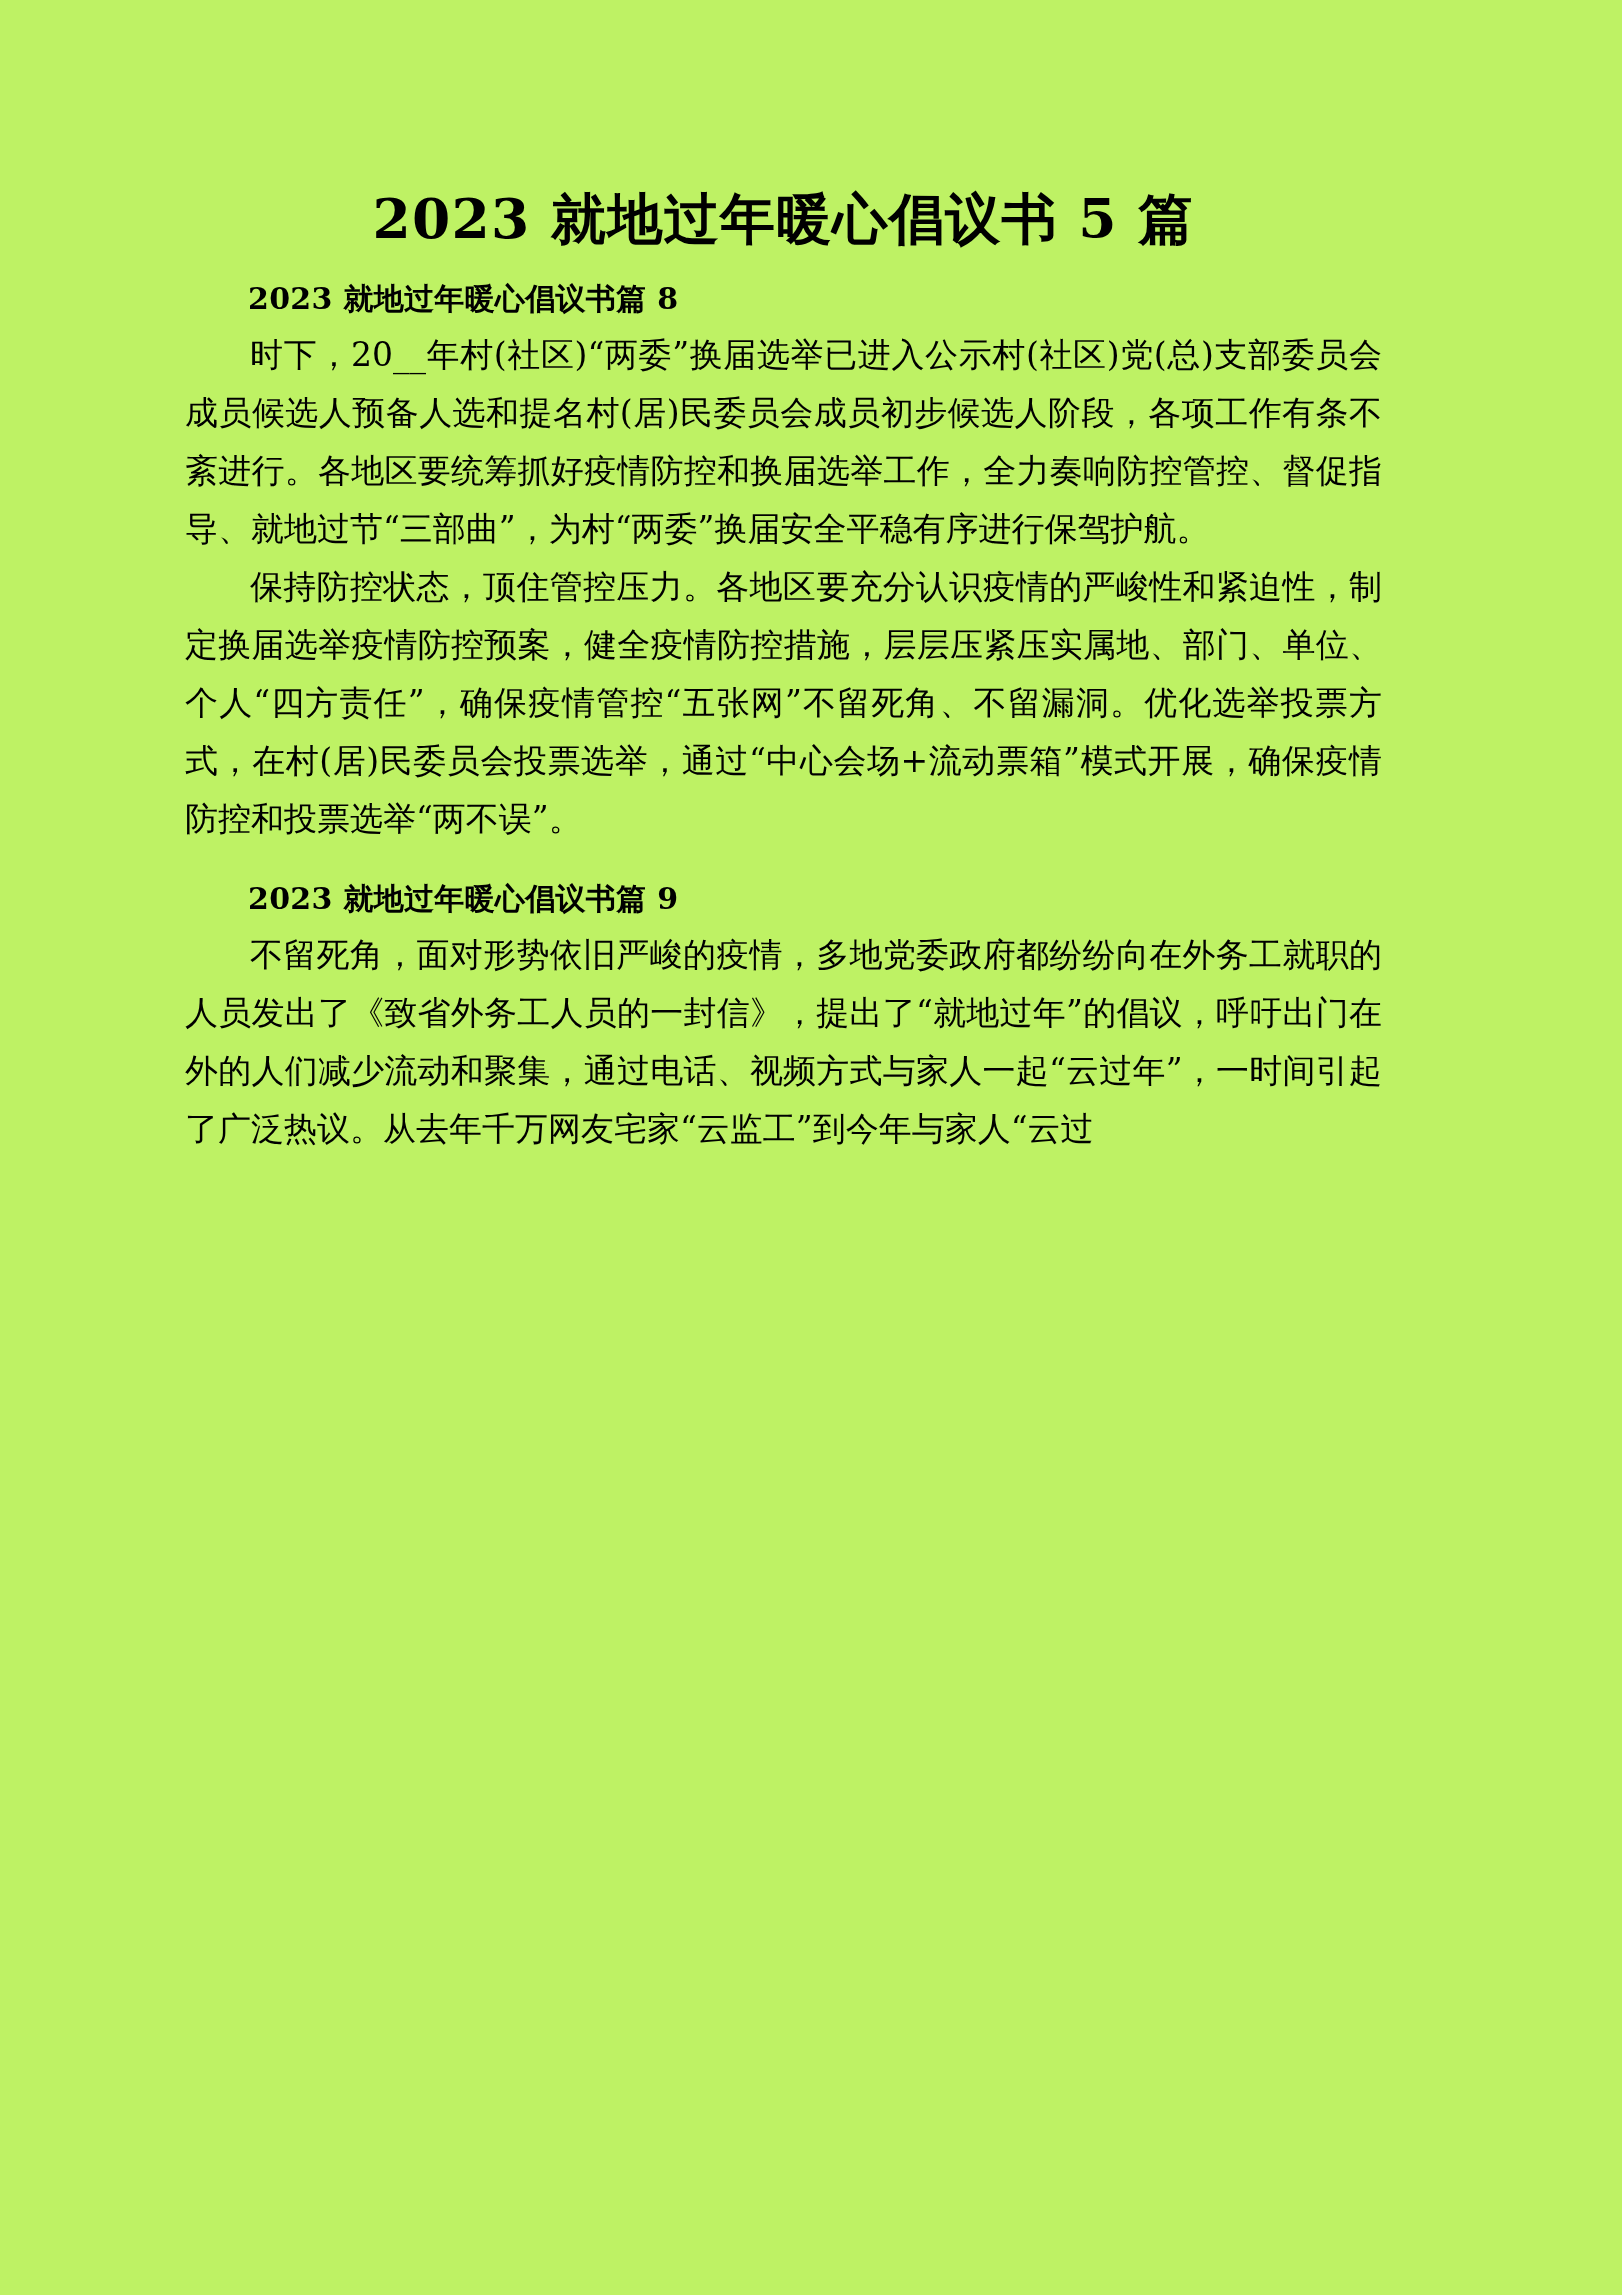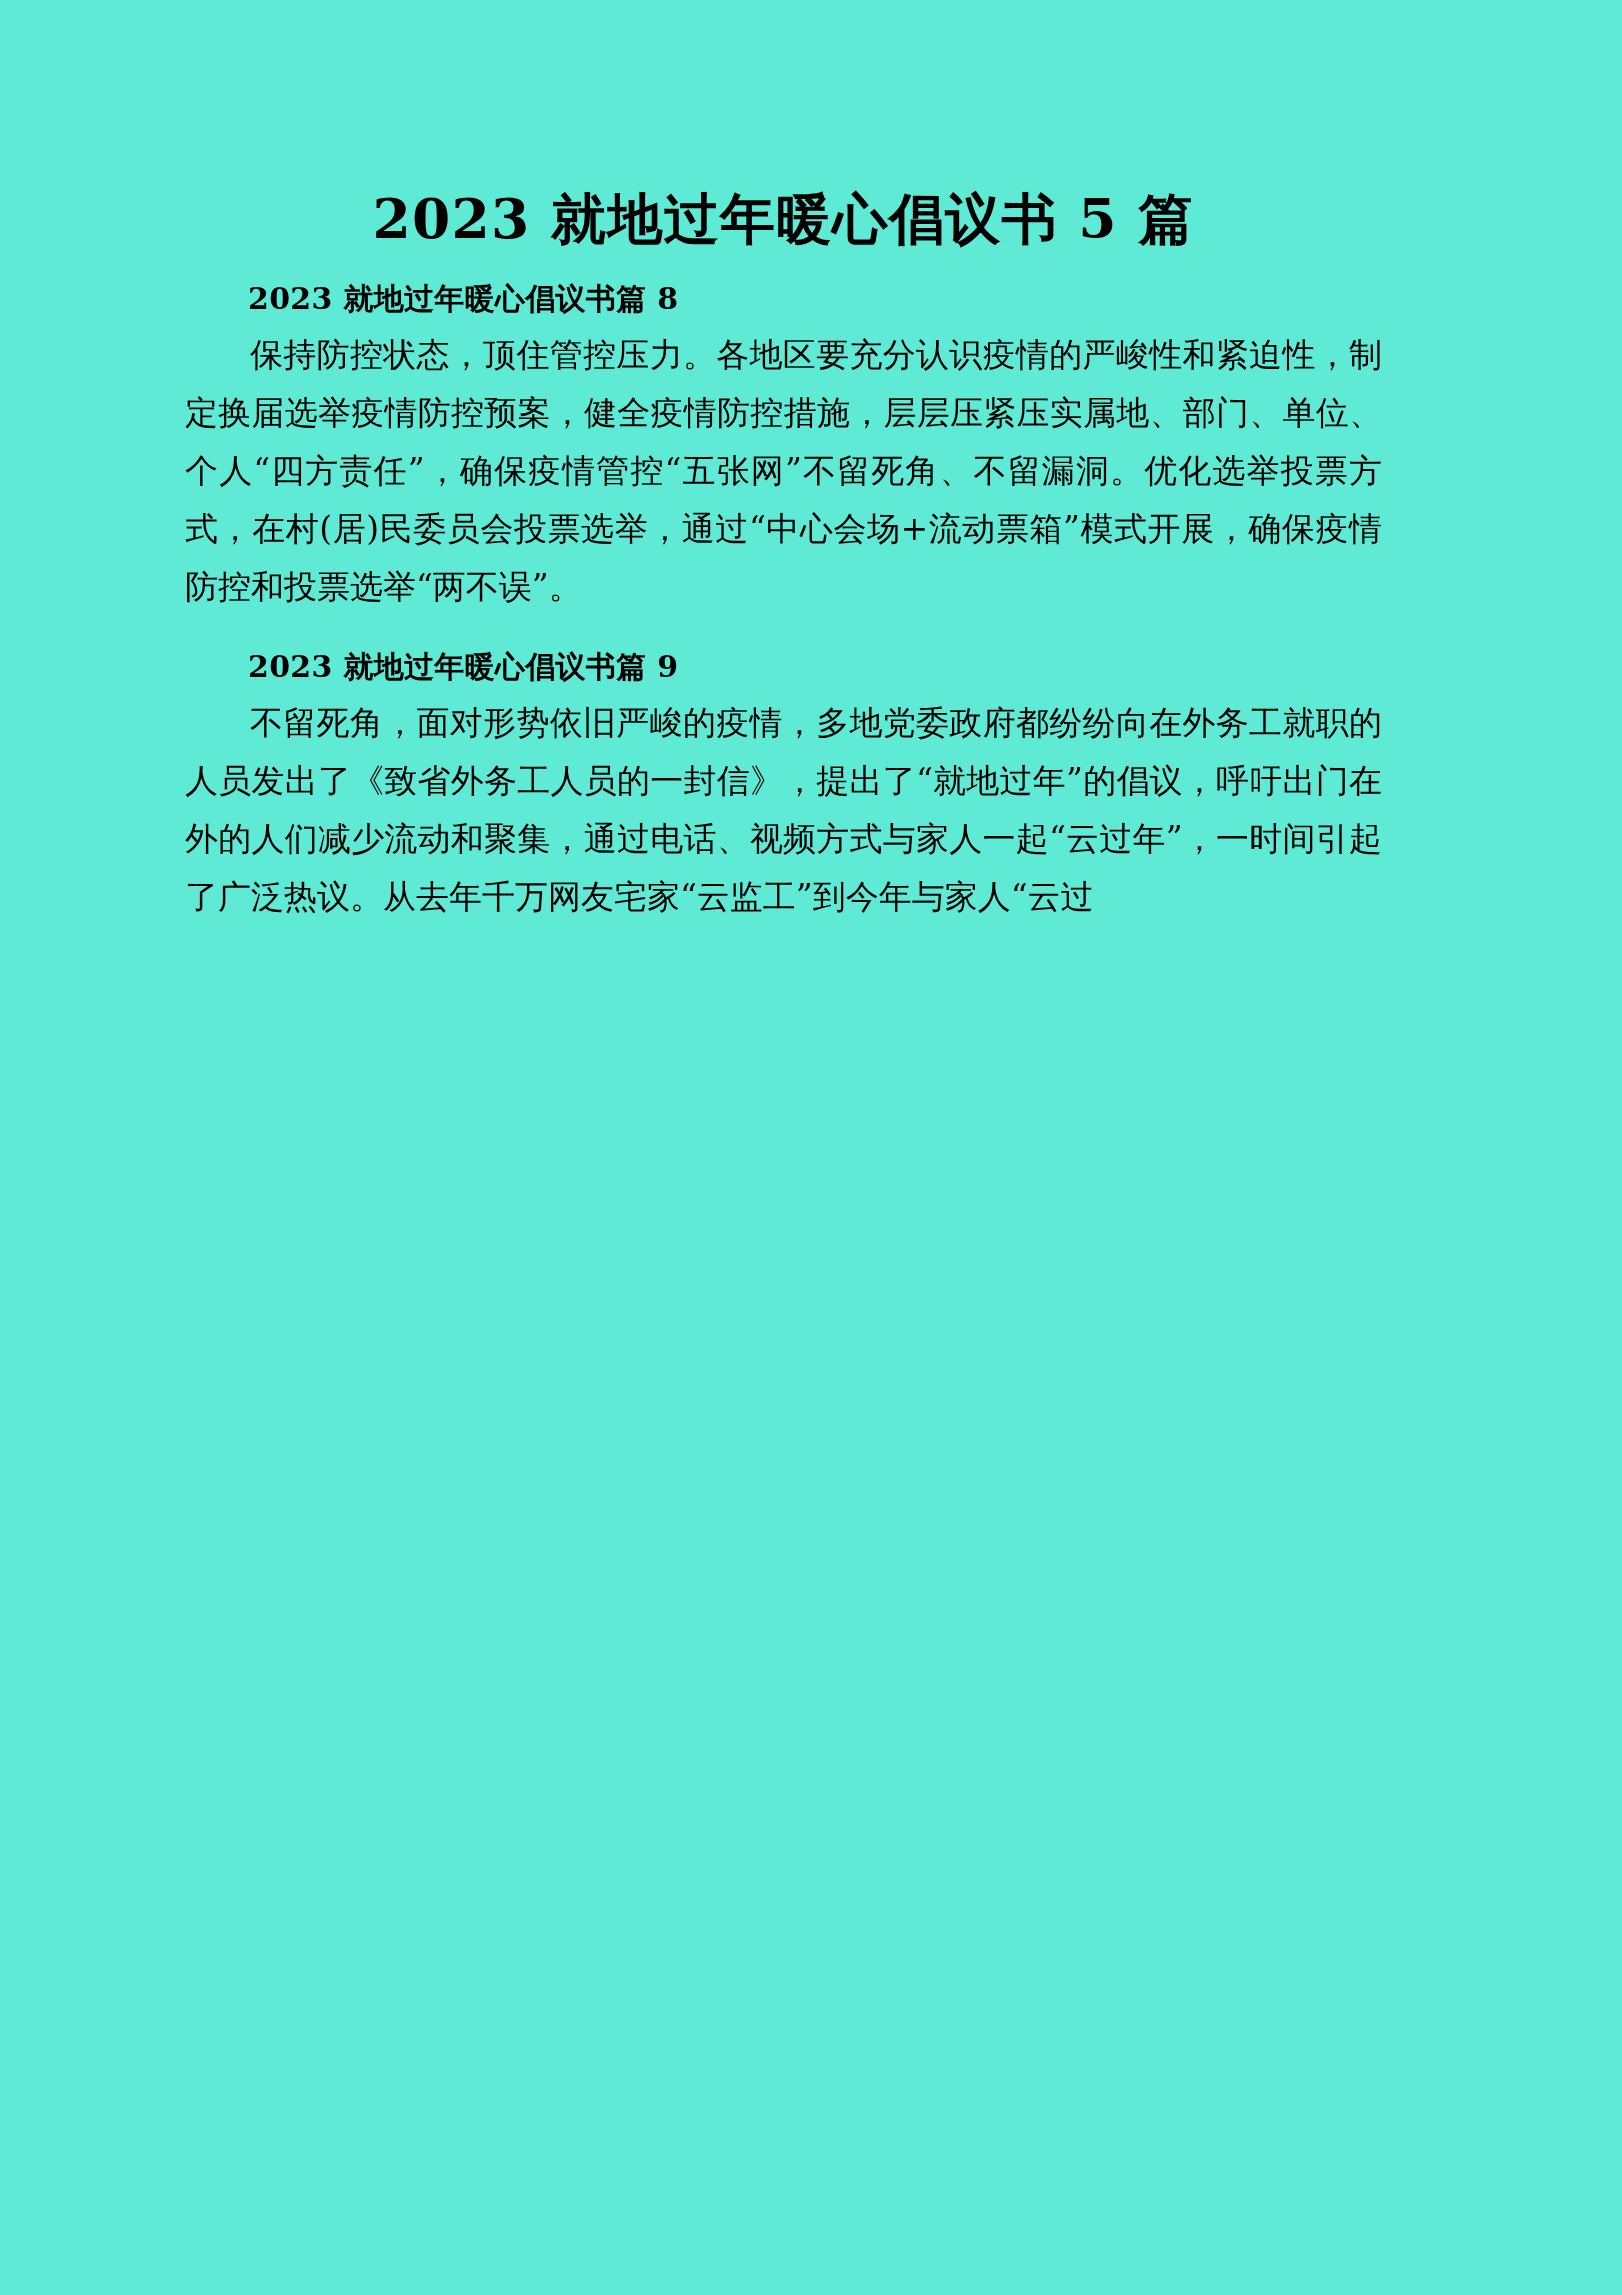--- a/index.html
+++ b/index.html
@@ -11,21 +11,21 @@
     width: 1623px;
     height: 2295px;
     font-family: "DejaVu Serif", "Liberation Serif", serif;
     color: #000000;
     overflow: hidden;
   }
   .page {
     position: relative;
     width: 1623px;
     height: 2295px;
-    background: #5eead4;
+    background: #bef264;
     box-sizing: border-box;
     padding: 7px;
   }
   .content {
     position: absolute;
     left: 185px;
     top: 0;
     width: 1197px;
   }
   .doc-title {
@@ -63,20 +63,21 @@
   }
 </style>
 </head>
 <body>
 
 <div class="page">
   <div class="content">
     <h1 class="doc-title">2023 就地过年暖心倡议书 5 篇</h1>
     <div id="body-blocks">
         <h2 class="section-heading">2023 就地过年暖心倡议书篇 8</h2>
+        <p class="para">时下，20__年村(社区)“两委”换届选举已进入公示村(社区)党(总)支部委员会成员候选人预备人选和提名村(居)民委员会成员初步候选人阶段，各项工作有条不紊进行。各地区要统筹抓好疫情防控和换届选举工作，全力奏响防控管控、督促指导、就地过节“三部曲”，为村“两委”换届安全平稳有序进行保驾护航。</p>
         <p class="para">保持防控状态，顶住管控压力。各地区要充分认识疫情的严峻性和紧迫性，制定换届选举疫情防控预案，健全疫情防控措施，层层压紧压实属地、部门、单位、个人“四方责任”，确保疫情管控“五张网”不留死角、不留漏洞。优化选举投票方式，在村(居)民委员会投票选举，通过“中心会场+流动票箱”模式开展，确保疫情防控和投票选举“两不误”。</p>
         <div class="heading-gap-before"></div>
         <h2 class="section-heading">2023 就地过年暖心倡议书篇 9</h2>
         <p class="para">不留死角，面对形势依旧严峻的疫情，多地党委政府都纷纷向在外务工就职的人员发出了《致省外务工人员的一封信》，提出了“就地过年”的倡议，呼吁出门在外的人们减少流动和聚集，通过电话、视频方式与家人一起“云过年”，一时间引起了广泛热议。从去年千万网友宅家“云监工”到今年与家人“云过</p>
       </div>
   </div>
 </div>
 
 
 </body></html>

